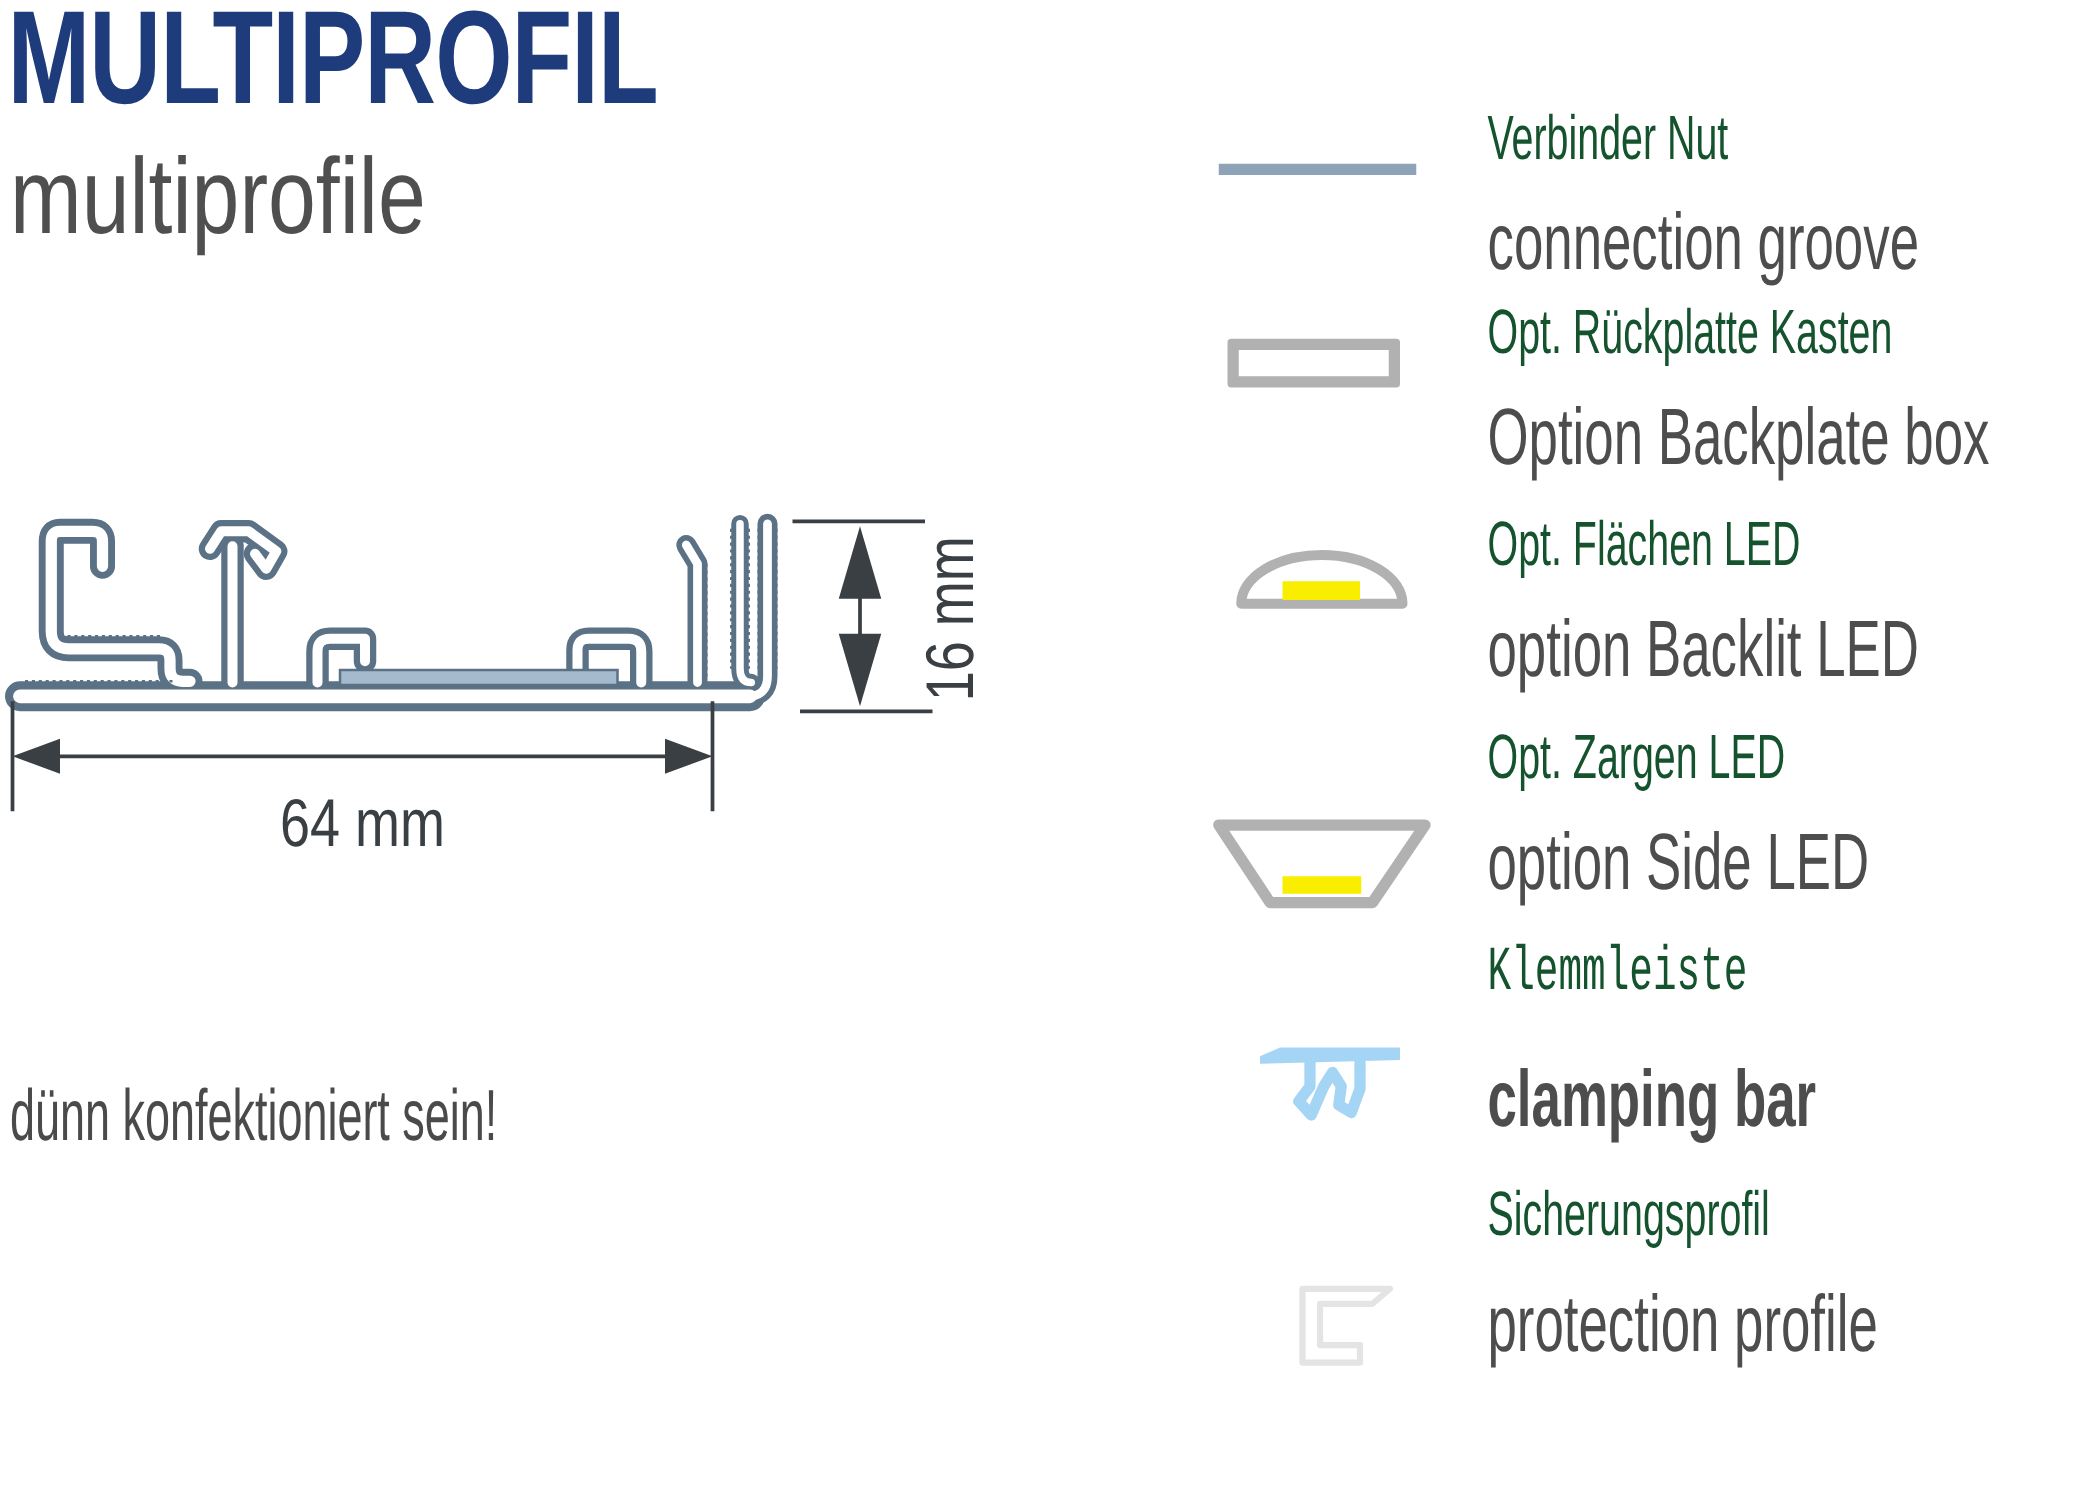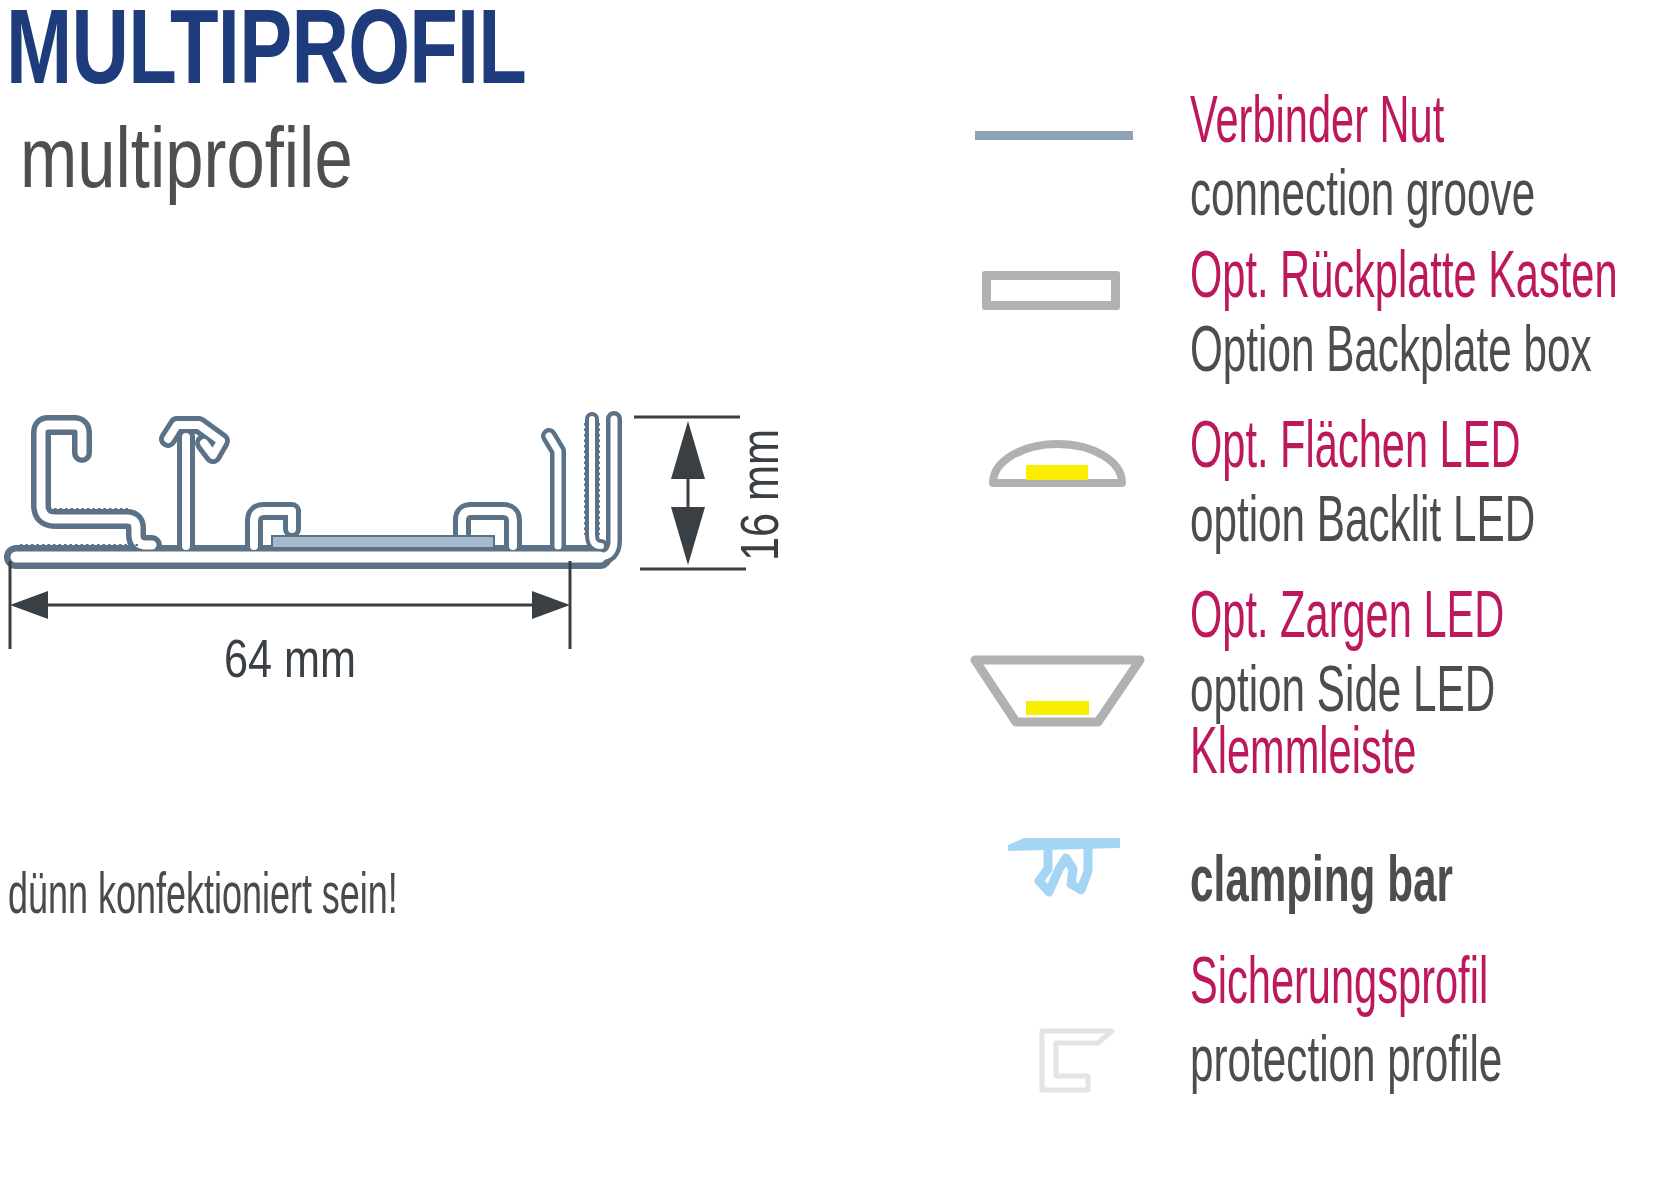--- a/index.html
+++ b/index.html
@@ -10,31 +10,31 @@
   .abs{position:absolute;}
   .cx{display:inline-block;white-space:nowrap;transform-origin:left top;}
 
   
   .main-title{
     left:6px;top:-14px;font-size:106px;font-weight:700;color:#1e3c7c;
     letter-spacing:-1px;
   }
   .main-title .cx{transform:scaleX(.75);}
   .sub-title{
-    left:20px;top:108px;font-size:86px;font-weight:400;color:#4f4f4f;
+    left:8px;top:108px;font-size:86px;font-weight:400;color:#4f4f4f;
   }
   .sub-title .cx{transform:scaleX(.80);}
 
   
   .note{left:8px;top:856px;color:#4a4a4a;font-size:58px;}
   .note .line{height:74px;line-height:74px;}
   .note .cx{transform:scaleX(.62);}
 
   
-  .lg-title{font-size:66px;font-weight:500;color:#be185d;}
+  .lg-title{font-size:50px;font-weight:500;color:#14532d;}
   .lg-title .cx{transform:scaleX(.63);}
   .lg-sub{font-size:64px;font-weight:400;color:#4d4d4d;}
   .lg-sub .cx{transform:scaleX(.66);}
 
   .icon-groove{left:975px;top:131px;width:158px;height:9px;background:#8fa3b8;}
   .icon-backplate{
     left:982px;top:271px;width:138px;height:39px;background:#fff;
     border:9px solid #b1b1b1;box-sizing:border-box;border-radius:3px;
   }
   .svgicon{display:block;}
@@ -161,21 +161,21 @@
   <span class="cx">Opt. Zargen LED</span>
 </div>
 <div class="abs lg-sub" style="left:1190px;top:652px;">
   <span class="cx">option Side LED</span>
 </div>
 
 <svg class="abs svgicon" style="left:1008px;top:829px;" width="116" height="78" viewBox="0 0 116 78">
   <polygon points="0,16 16,9 112,9 112,19 0,22" fill="#a5d5f5"></polygon>
   <path d="M40,18 L40,40 L31,52 L41,63 L51,40 L58,29 L65,40 L63,55 L73,61 L80,42 L80,18" fill="none" stroke="#a5d5f5" stroke-width="9" stroke-linejoin="round" stroke-linecap="round"></path>
 </svg>
-<div class="abs lg-title" style="left:1190px;top:712px;">
+<div class="abs lg-title" style="left:1190px;top:750px;font-family:Liberation Mono, monospace;">
   <span class="cx">Klemmleiste</span>
 </div>
 <div class="abs lg-sub" style="left:1190px;top:842px;font-weight:bold;">
   <span class="cx">clamping bar</span>
 </div>
 
 <svg class="abs svgicon" style="left:1030px;top:1026px;" width="90" height="72" viewBox="0 0 90 72">
   <path d="M82,5 L12,5 L12,64 L58,64 L58,50 L26,50 L26,17 L68,17 Z" fill="none" stroke="#e4e4e4" stroke-width="5" stroke-linejoin="round"></path>
 </svg>
 <div class="abs lg-title" style="left:1190px;top:942px;">

